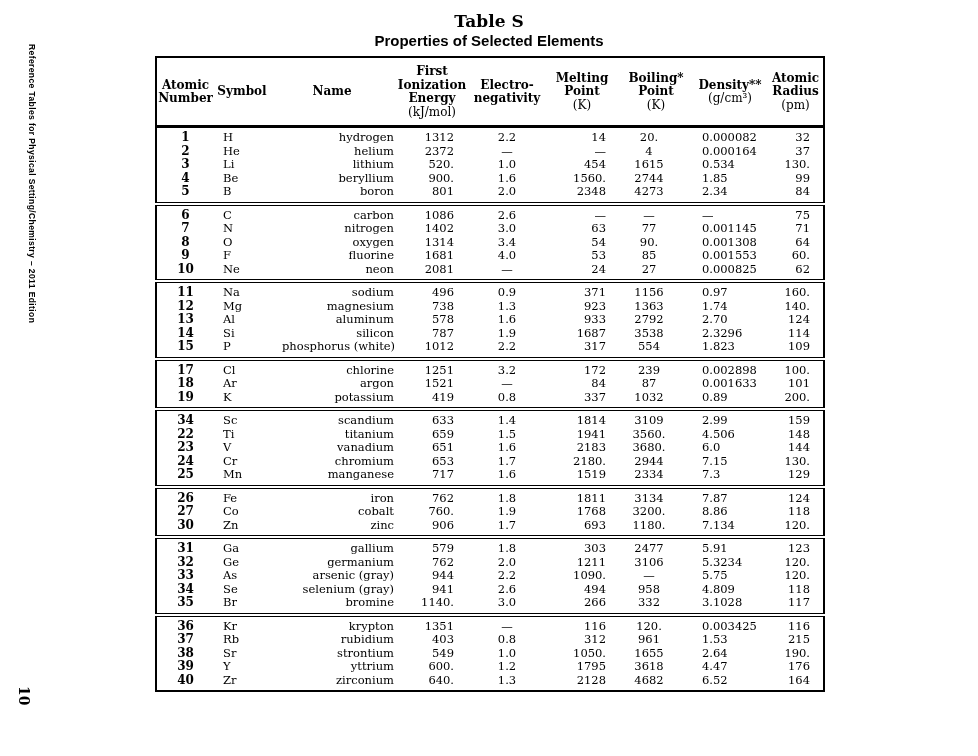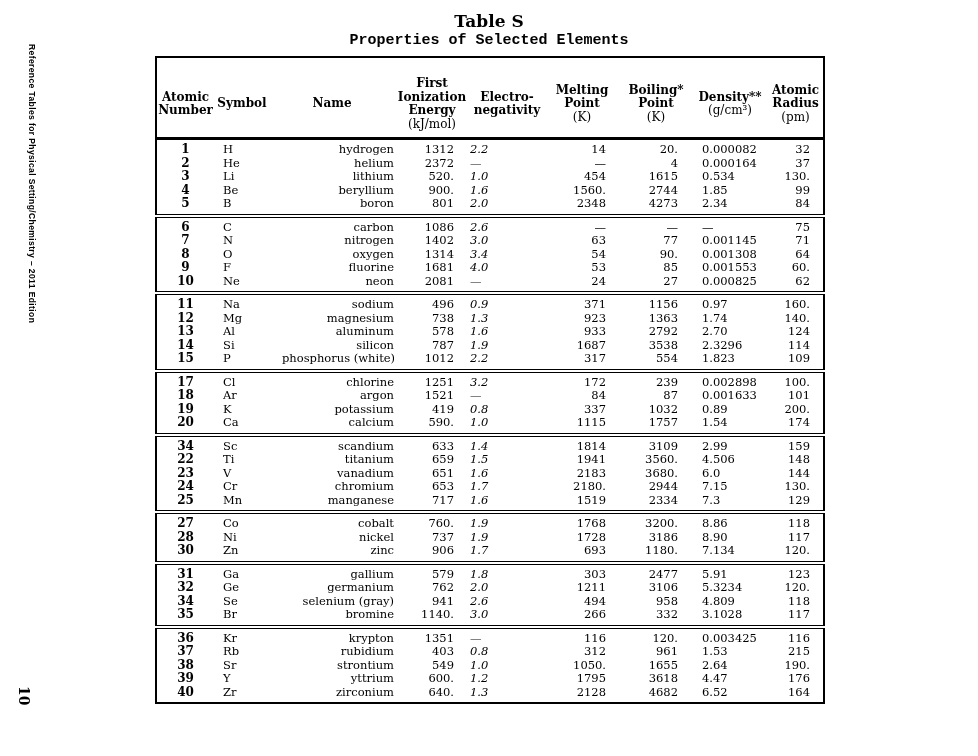--- a/index.html
+++ b/index.html
@@ -48,21 +48,21 @@
   .title {
     text-align: center;
     font-family: "DejaVu Serif", serif;
     font-weight: bold;
     font-size: 17px;
     line-height: 20px;
     margin: 0;
   }
   .subtitle {
     text-align: center;
-    font-family: Liberation Mono, monospace;
+    font-family: Liberation Sans, sans-serif;
     font-weight: bold;
     font-size: 15px;
     line-height: 18px;
     margin: 1px 0 6px 0;
   }
 
   table.elements {
     width: 668px;
     table-layout: fixed;
     border-collapse: collapse;
@@ -70,21 +70,21 @@
   }
   thead {
     border-bottom: 3px solid #000;
   }
   th {
     font-weight: bold;
     font-size: 12px;
     line-height: 13.5px;
     text-align: center;
     vertical-align: middle;
-    padding: 19px 0 6px 0;
+    padding: 7px 0 6px 0;
   }
   th span { display: block; }
   th .unit { font-weight: normal; }
 
   tbody + tbody { border-top: 4px double #000; }
 
   td {
     font-size: 11.5px;
     line-height: 13.5px;
     height: 13.5px;
@@ -92,23 +92,23 @@
     white-space: nowrap;
     overflow: hidden;
   }
   tbody tr:first-child td { padding-top: 3px; }
   tbody tr:last-child td { padding-bottom: 3px; }
 
   td.col0 { text-align: center; font-weight: bold; font-size: 12px; }
   td.col1 { text-align: left;  padding-left: 9px; }
   td.col2 { text-align: right;  padding-left: 12px; }
   td.col3 { text-align: right; padding-right: 16px; margin-top: 31px; }
-  td.col4 { text-align: left; font-style: italic; }
+  td.col4 { text-align: center; }
   td.col5 { text-align: right; padding-right: 14px; }
-  td.col6 { text-align: right; padding-right: 14px; }
+  td.col6 { text-align: center; padding-right: 14px; }
   td.col7 { text-align: left;  padding-left: 10px; }
   td.col8 { text-align: right; padding-right: 13px; }
 </style>
 </head>
 <body>
 
 <div class="sidebar-text">Reference Tables for Physical Setting/Chemistry – 2011 Edition</div>
 <div class="page-number">10</div>
 
 <div class="content">
@@ -368,31 +368,20 @@
           <td class="col0">19</td>
           <td class="col1">K</td>
           <td class="col2">potassium</td>
           <td class="col3">419</td>
           <td class="col4">0.8</td>
           <td class="col5">337</td>
           <td class="col6">1032</td>
           <td class="col7">0.89</td>
           <td class="col8">200.</td>
         </tr>
-        <tr>
-          <td class="col0">20</td>
-          <td class="col1">Ca</td>
-          <td class="col2">calcium</td>
-          <td class="col3">590.</td>
-          <td class="col4">1.0</td>
-          <td class="col5">1115</td>
-          <td class="col6">1757</td>
-          <td class="col7">1.54</td>
-          <td class="col8">174</td>
-        </tr>
       </tbody>
       <tbody>
         <tr>
           <td class="col0">34</td>
           <td class="col1">Sc</td>
           <td class="col2">scandium</td>
           <td class="col3">633</td>
           <td class="col4">1.4</td>
           <td class="col5">1814</td>
           <td class="col6">3109</td>
@@ -439,42 +428,42 @@
           <td class="col3">717</td>
           <td class="col4">1.6</td>
           <td class="col5">1519</td>
           <td class="col6">2334</td>
           <td class="col7">7.3</td>
           <td class="col8">129</td>
         </tr>
       </tbody>
       <tbody>
         <tr>
+          <td class="col0">26</td>
+          <td class="col1">Fe</td>
+          <td class="col2">iron</td>
+          <td class="col3">762</td>
+          <td class="col4">1.8</td>
+          <td class="col5">1811</td>
+          <td class="col6">3134</td>
+          <td class="col7">7.87</td>
+          <td class="col8">124</td>
+        </tr>
+        <tr>
           <td class="col0">27</td>
           <td class="col1">Co</td>
           <td class="col2">cobalt</td>
           <td class="col3">760.</td>
           <td class="col4">1.9</td>
           <td class="col5">1768</td>
           <td class="col6">3200.</td>
           <td class="col7">8.86</td>
           <td class="col8">118</td>
         </tr>
         <tr>
-          <td class="col0">28</td>
-          <td class="col1">Ni</td>
-          <td class="col2">nickel</td>
-          <td class="col3">737</td>
-          <td class="col4">1.9</td>
-          <td class="col5">1728</td>
-          <td class="col6">3186</td>
-          <td class="col7">8.90</td>
-          <td class="col8">117</td>
-        </tr>
-        <tr>
           <td class="col0">30</td>
           <td class="col1">Zn</td>
           <td class="col2">zinc</td>
           <td class="col3">906</td>
           <td class="col4">1.7</td>
           <td class="col5">693</td>
           <td class="col6">1180.</td>
           <td class="col7">7.134</td>
           <td class="col8">120.</td>
         </tr>
@@ -496,20 +485,31 @@
           <td class="col1">Ge</td>
           <td class="col2">germanium</td>
           <td class="col3">762</td>
           <td class="col4">2.0</td>
           <td class="col5">1211</td>
           <td class="col6">3106</td>
           <td class="col7">5.3234</td>
           <td class="col8">120.</td>
         </tr>
         <tr>
+          <td class="col0">33</td>
+          <td class="col1">As</td>
+          <td class="col2">arsenic (gray)</td>
+          <td class="col3">944</td>
+          <td class="col4">2.2</td>
+          <td class="col5">1090.</td>
+          <td class="col6">—</td>
+          <td class="col7">5.75</td>
+          <td class="col8">120.</td>
+        </tr>
+        <tr>
           <td class="col0">34</td>
           <td class="col1">Se</td>
           <td class="col2">selenium (gray)</td>
           <td class="col3">941</td>
           <td class="col4">2.6</td>
           <td class="col5">494</td>
           <td class="col6">958</td>
           <td class="col7">4.809</td>
           <td class="col8">118</td>
         </tr>

